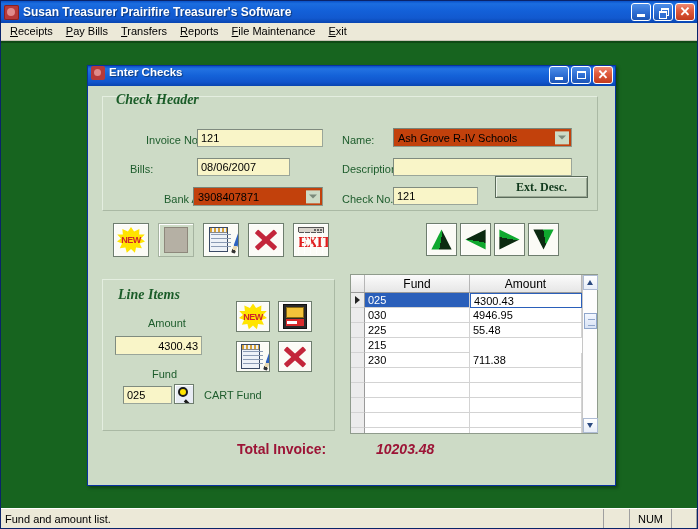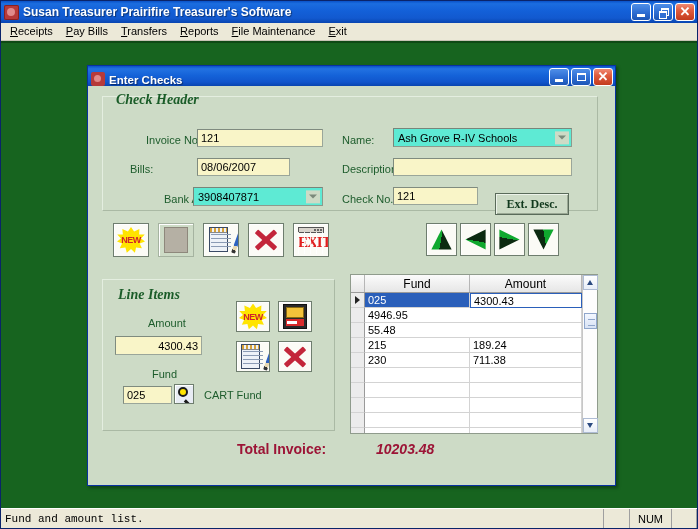--- a/index.html
+++ b/index.html
@@ -111,21 +111,21 @@
     left: 86px; top: 22px;
     width: 529px; height: 421px;
     background: #cddbc6;
     border: 1px solid #0831a0;
     box-shadow: 2px 2px 3px rgba(0,0,0,.35);
     display: flex; flex-direction: column;
   }
   #inner-titlebar {
     height: 20px;
     background: linear-gradient(to bottom, #0a52c8 0%, #2272e2 14%, #1462d8 48%, #1055cc 80%, #0845b0 100%);
-    display: flex; align-items: flex-end;
+    display: flex; align-items: flex-start;
     padding: 0 2px 0 3px;
     flex: 0 0 auto;
   }
   #inner-titlebar .app-icon { width:14px;height:14px;margin-right:4px; background:#b63a3a;border-radius:2px;position:relative;flex:0 0 auto;}
   #inner-titlebar .app-icon::after{content:"";position:absolute;left:3px;top:3px;width:7px;height:7px;border-radius:50%;background:#e08a8a;}
   #inner-titlebar .title-text { font-size: 11.5px; }
 
   #inner-client {
     flex: 1 1 auto;
     background: #cddbc6;
@@ -164,21 +164,21 @@
     border-top-color: #7f8b7f;
     border-left-color: #7f8b7f;
     font-size: 11px; color: #000;
     padding: 2px 3px;
     display: flex; align-items: center;
     overflow: hidden; white-space: nowrap;
   }
   .textbox.num { justify-content: flex-end; }
   .combo {
     position: absolute;
-    background: #5eead4;
+    background: #c2410c;
     border: 1px solid #8d9a8d;
     border-top-color: #78857a;
     border-left-color: #78857a;
     font-size: 11px; color: #000;
     padding: 2px 18px 2px 4px;
     display: flex; align-items: center;
     overflow: hidden; white-space: nowrap;
   }
   .combo .arrow {
     position: absolute; right: 2px; top: 50%;
@@ -407,21 +407,21 @@
   }
 
   
   #statusbar {
     height: 20px; flex: 0 0 auto;
     background: #ece9d8;
     border-top: 1px solid #ffffff;
     display: flex; align-items: center;
     font-size: 11px; color: #000;
   }
-  #status-text { flex: 1 1 auto; padding-left: 4px; font-family: Liberation Mono, monospace; }
+  #status-text { flex: 1 1 auto; padding-left: 4px; }
   .status-pane {
     border-left: 1px solid #9f9f9f;
     height: 100%;
     display: flex; align-items: center; justify-content: center;
   }
   #pane-blank { width: 26px; }
   #pane-num   { width: 42px; }
   #pane-tail  { width: 26px; border-right: 1px solid #9f9f9f; }
 </style>
 </head>
@@ -496,21 +496,21 @@
           <span>Ash Grove R-IV Schools</span>
           <span class="arrow"></span>
         </div>
 
         <div class="fld-label" style="left:254px; top:77px;">Description:</div>
         <div class="textbox" style="left:305px; top:72px; width:179px; height:18px;"></div>
 
         <div class="fld-label" style="left:254px; top:107px;">Check No.:</div>
         <div class="textbox" style="left:305px; top:101px; width:85px; height:18px;">121</div>
 
-        <div class="pushbtn" style="left:407px; top:107px; width:74px; height:22px;">Ext. Desc.</div>
+        <div class="pushbtn" style="left:407px; top:90px; width:93px; height:22px;">Ext. Desc.</div>
 
         <div class="iconbtn" style="left:25px; top:137px; width:36px; height:34px;">
           <span class="ico-new">
             <span class="star"></span>
             <span class="txt">NEW</span>
           </span>
         </div>
 
         <div class="iconbtn flat" style="left:70px; top:137px; width:36px; height:34px;">
           <span class="ico-card"></span>
@@ -598,30 +598,31 @@
 
             <div class="grid-row selected">
               <div class="gr-cell col-sel">
                   <span class="rowmark"></span>
                 </div>
               <div class="gr-cell col-fund">025</div>
               <div class="gr-cell col-amt">4300.43</div>
             </div>
             <div class="grid-row">
               <div class="gr-cell col-sel"></div>
+              <div class="gr-cell col-fund">030</div>
               <div class="gr-cell col-amt">4946.95</div>
             </div>
             <div class="grid-row">
               <div class="gr-cell col-sel"></div>
+              <div class="gr-cell col-fund">225</div>
               <div class="gr-cell col-amt">55.48</div>
             </div>
             <div class="grid-row">
               <div class="gr-cell col-sel"></div>
               <div class="gr-cell col-fund">215</div>
-              <div class="gr-cell col-amt">189.24</div>
             </div>
             <div class="grid-row">
               <div class="gr-cell col-sel"></div>
               <div class="gr-cell col-fund">230</div>
               <div class="gr-cell col-amt">711.38</div>
             </div>
             <div class="grid-row">
               <div class="gr-cell col-sel"></div>
               <div class="gr-cell col-fund"></div>
               <div class="gr-cell col-amt"></div>

